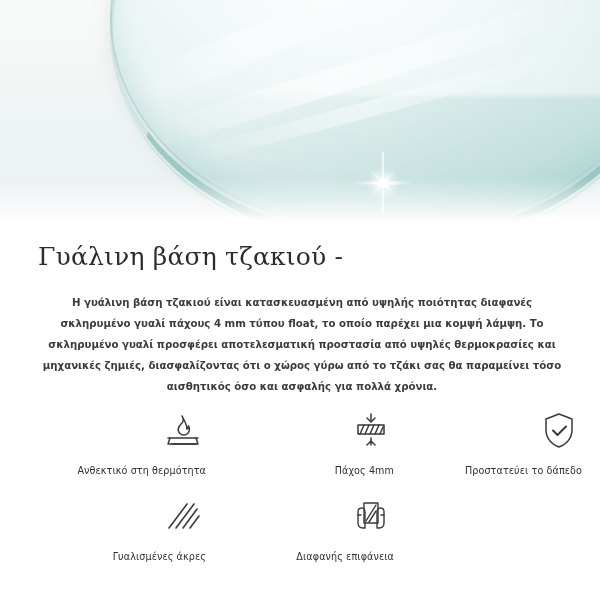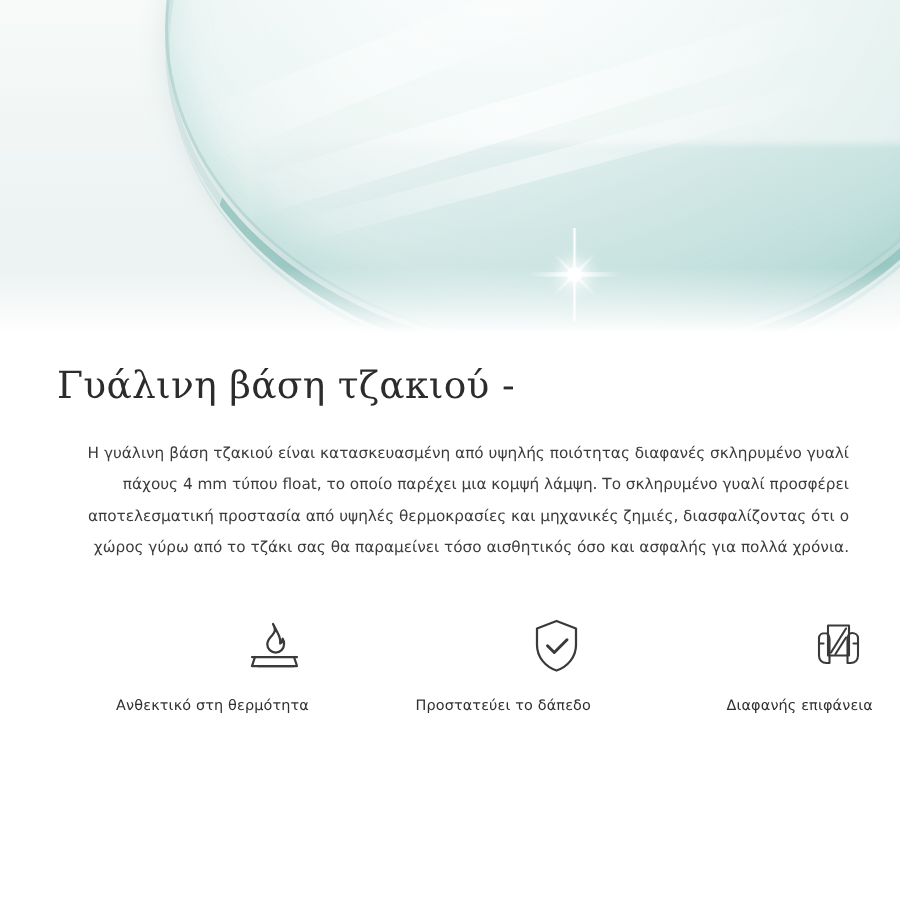--- a/index.html
+++ b/index.html
@@ -129,21 +129,22 @@
     font-weight: 400;
     color: #2c2c2c;
     letter-spacing: 0.2px;
   }
   .body-copy {
     margin: 20px 0 0 38px;
     width: 528px;
     font-size: 10.2px;
     line-height: 2.05;
     color: #3b3b3b;
-    text-align: right;
+    text-align: center;
+    font-weight: bold;
   }
 
   
   .features {
     position: absolute;
     left: 0; top: 408px;
     width: 600px;
     display: grid;
     grid-template-columns: repeat(3, 1fr);
     grid-row-gap: 18px;
@@ -205,32 +206,56 @@
         <svg width="42" height="36" viewBox="0 0 42 36" fill="none" stroke="#3a3a3a" stroke-width="1.5" stroke-linecap="round" stroke-linejoin="round">
           <path d="M20 3c2.2 3.2 1.2 5.6-.4 7.4-1.6 1.8-3.4 3.4-3.4 6.1 0 3.2 2.6 5.5 5.6 5.5s5.6-2.3 5.6-5.8c0-1.3-.4-2.4-1-3.4.2 1.6-.5 2.8-1.6 3.2.6-3.4-1.3-6.4-4.8-13z"></path>
           <path d="M6 25h30"></path>
           <path d="M8 25l-2 6h30l-2-6"></path>
           <path d="M10 31h24"></path>
         </svg>
       </span>
       <span class="label">Ανθεκτικό στη θερμότητα</span>
     </div>
 
+    <div class="feature">
+      <span class="icon">
+        <svg width="42" height="38" viewBox="0 0 42 38" fill="none" stroke="#3a3a3a" stroke-width="1.5" stroke-linecap="round" stroke-linejoin="round">
+          <path d="M21 2v7"></path>
+            <path d="M17 6l4 4 4-4"></path>
+          <rect x="8" y="13" width="26" height="9"></rect>
+          <path d="M10 22l4-9M15 22l4-9M20 22l4-9M25 22l4-9M30 22l3-7"></path>
+          <path d="M21 26v7"></path>
+            <path d="M17 29l4-4 4 4" transform="translate(0,4)"></path>
+        </svg>
+      </span>
+      <span class="label">Πάχος 4mm</span>
+    </div>
 
     <div class="feature">
       <span class="icon">
         <svg width="38" height="40" viewBox="0 0 38 40" fill="none" stroke="#3a3a3a" stroke-width="1.5" stroke-linecap="round" stroke-linejoin="round">
           <path d="M19 3l13 5v11c0 8-5.6 14.6-13 17-7.4-2.4-13-9-13-17V8z"></path>
           <path d="M13 19.5l4.5 4.5L26 15.5" stroke-width="2"></path>
         </svg>
       </span>
       <span class="label">Προστατεύει το δάπεδο</span>
     </div>
 
 
+    <div class="feature">
+      <span class="icon">
+        <svg width="40" height="38" viewBox="0 0 40 38" fill="none" stroke="#3a3a3a" stroke-width="1.6" stroke-linecap="round">
+          <path d="M6 30L24 6"></path>
+          <path d="M13 30L31 6"></path>
+          <path d="M20 30L34 11"></path>
+          <path d="M27 30L36 18"></path>
+        </svg>
+      </span>
+      <span class="label">Γυαλισμένες άκρες</span>
+    </div>
 
     <div class="feature">
       <span class="icon">
         <svg width="44" height="38" viewBox="0 0 44 38" fill="none" stroke="#3a3a3a" stroke-width="1.4" stroke-linecap="round" stroke-linejoin="round">
           <rect x="15" y="5" width="14" height="20"></rect>
           <path d="M17 23l10-16"></path>
           <path d="M20 24l7-11"></path>
           <path d="M13 10c-2 0-4 1.2-4 3.5V25c0 3 2 5 5 5h2V14c0-2-1.2-4-3-4z"></path>
           <path d="M31 10c2 0 4 1.2 4 3.5V25c0 3-2 5-5 5h-2V14c0-2 1.2-4 3-4z"></path>
           <path d="M9 17h3M32 17h3"></path>

